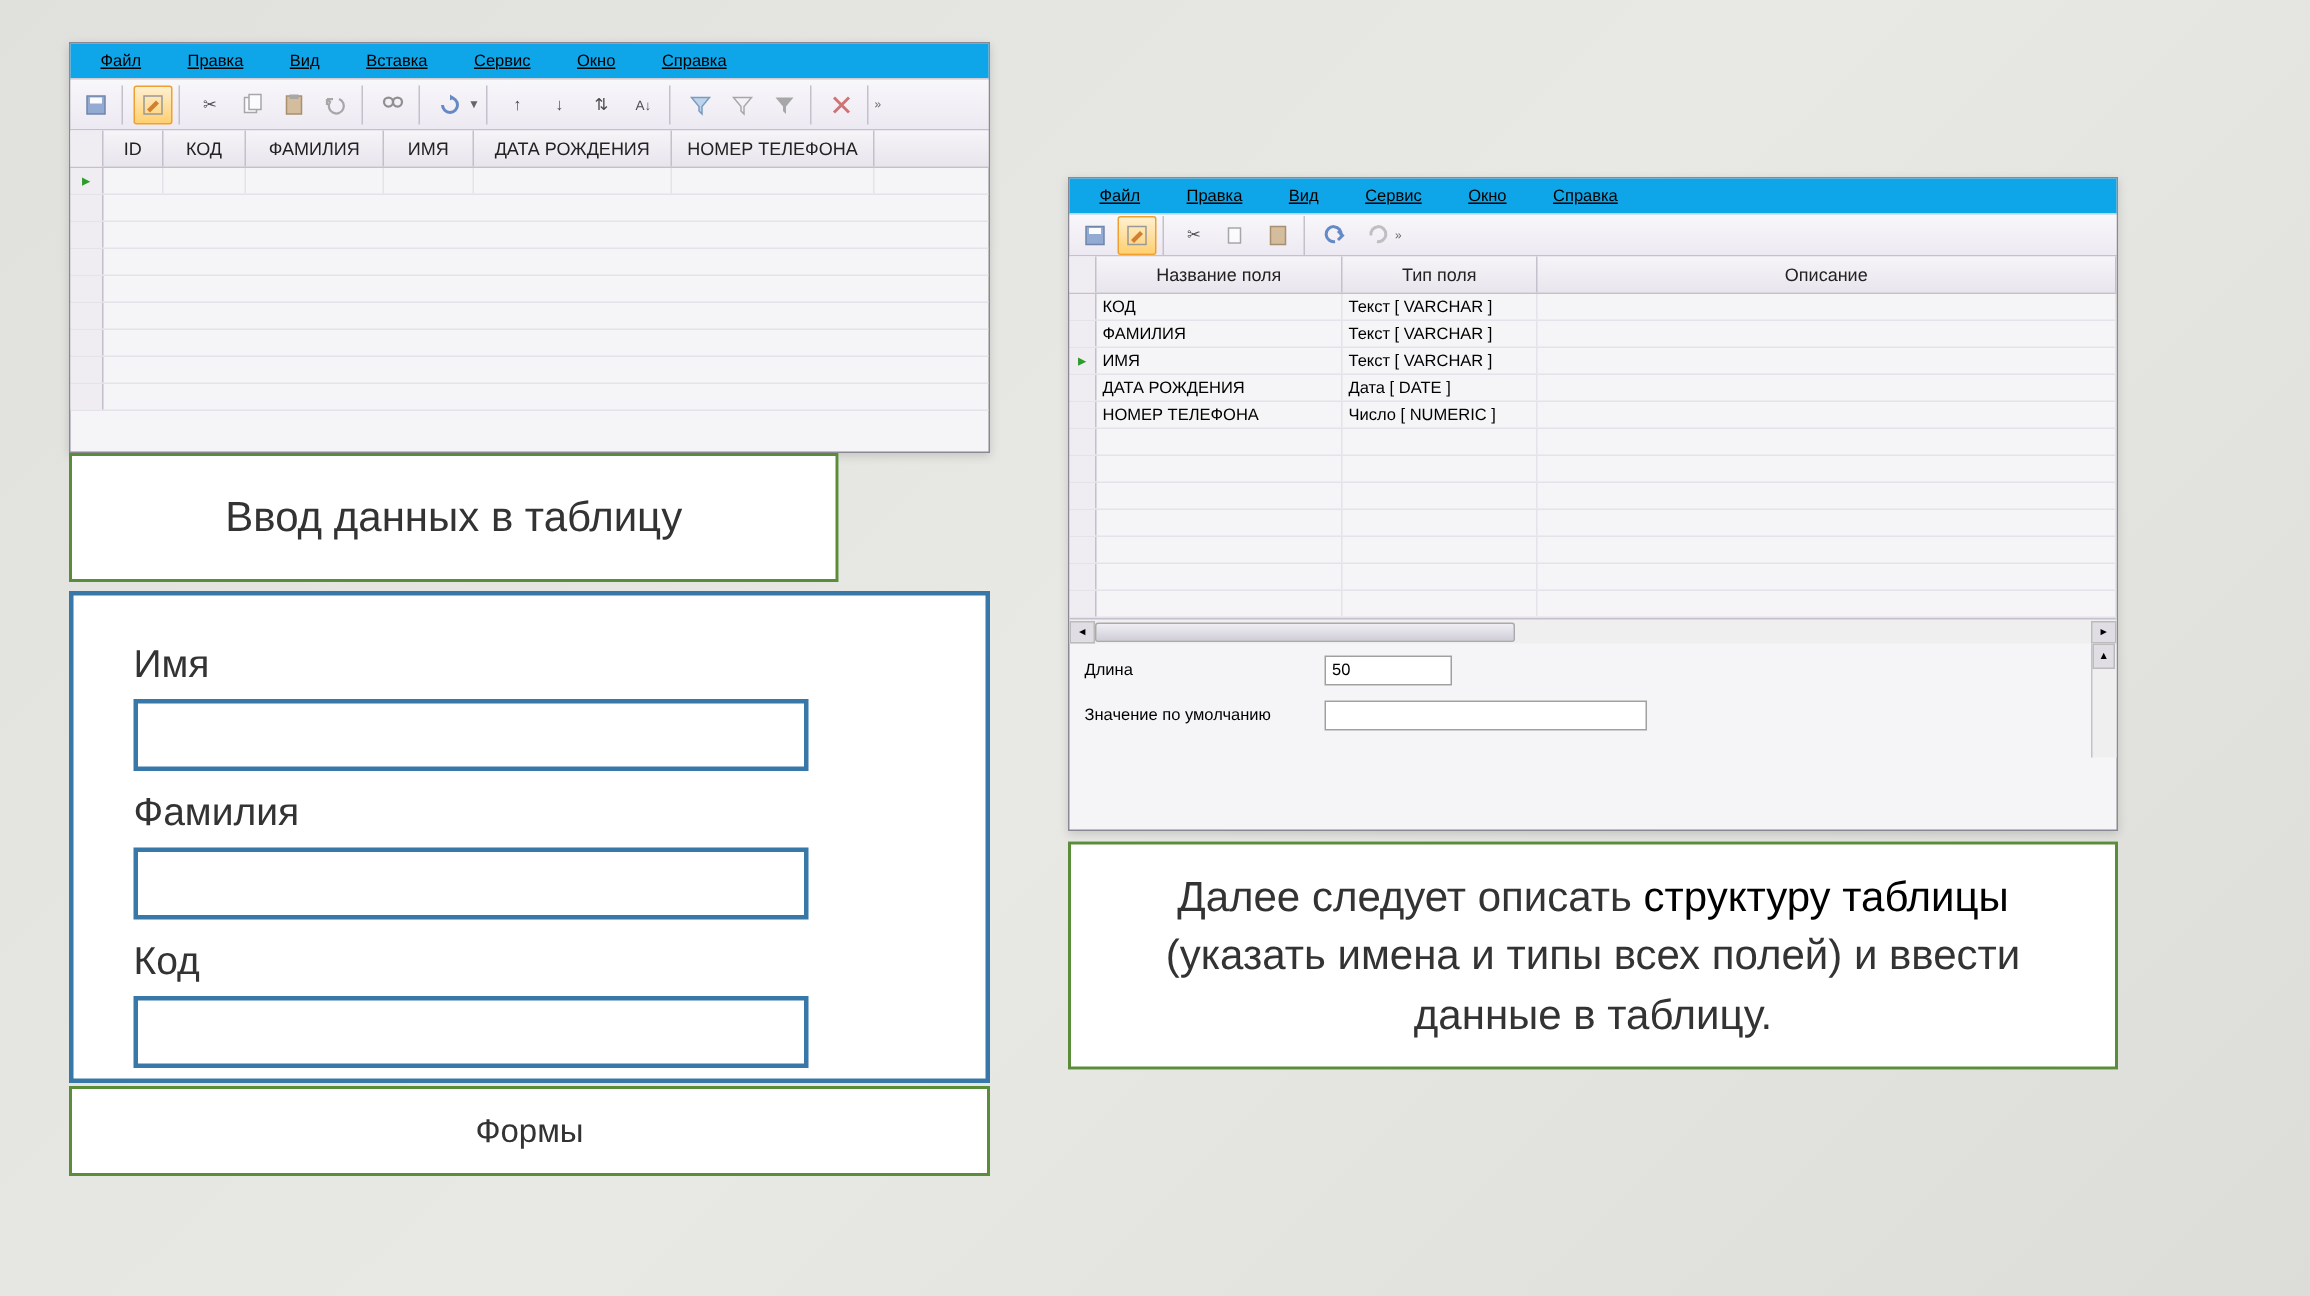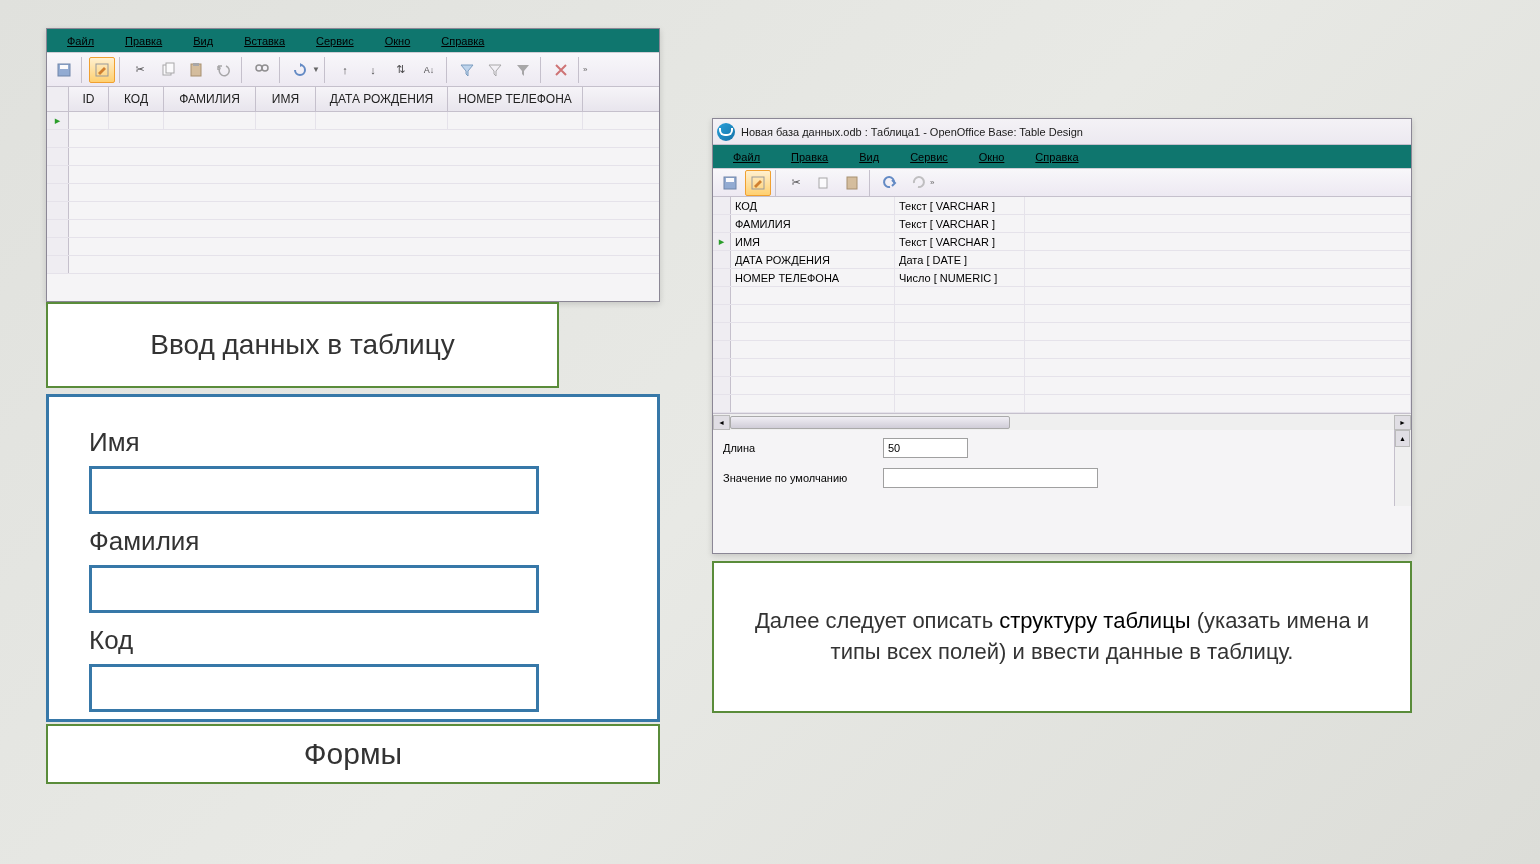--- a/index.html
+++ b/index.html
@@ -3,21 +3,21 @@
 <meta charset="utf-8">
 <style>
 *{margin:0;padding:0;box-sizing:border-box;}
 body{font-family:Tahoma,Arial,sans-serif;font-size:11px;background:#e8e9e5;width:1540px;height:864px;position:relative;}
 .slide{position:absolute;inset:0;background:linear-gradient(135deg,#e0e1dd 0%,#e8e9e5 50%,#dcddd8 100%);}
 .win{background:#f5f4f6;border:1px solid #8b8795;position:absolute;box-shadow:0 2px 6px rgba(0,0,0,.15);}
 .titlebar{background:linear-gradient(to bottom,#f4f2f6,#ece9f0);height:26px;display:flex;align-items:center;padding:0 4px;gap:6px;border-bottom:1px solid #c5c0cc;}
 .titlebar .logo{width:18px;height:18px;border-radius:50%;background:linear-gradient(135deg,#2aa0d9,#1572a8);display:flex;align-items:center;justify-content:center;}
 .titlebar .logo::after{content:"";width:10px;height:6px;border:2px solid #fff;border-top:0;border-radius:0 0 6px 6px;}
 .titlebar-text{color:#1a1a1a;}
-.menubar{height:24px;display:flex;align-items:center;padding:0 6px;gap:3px;border-bottom:1px solid #d0cdd5;background:#0f766e;}
+.menubar{height:24px;display:flex;align-items:center;padding:0 6px;gap:3px;border-bottom:1px solid #d0cdd5;background:#0ea5e9;}
 .menubar span{padding:3px 7px;cursor:default;}
 .mkey{text-decoration:underline;}
 .toolbar{height:34px;background:linear-gradient(to bottom,#f8f7fa,#ede9f2);border-bottom:1px solid #c5c0cc;display:flex;align-items:center;padding:0 4px;gap:2px;}
 .tb{width:26px;height:26px;display:flex;align-items:center;justify-content:center;opacity:.7;border:1px solid transparent;border-radius:2px;}
 .tb.hl{border-color:#f0a030;background:linear-gradient(to bottom,#fff0d0,#ffd070);opacity:1;}
 .sep{width:4px;height:26px;border-left:1px solid #c5c0cc;margin:0 2px;}
 .dvchev{font-size:8px;color:#666;margin-left:-3px;}
 .grid-hdr{display:flex;background:linear-gradient(to bottom,#f6f4f8,#e8e5ed);border-bottom:1px solid #c5c0cc;}
 .gh{padding:5px 4px;text-align:center;border-right:1px solid #c5c0cc;font-size:12px;color:#222;}
 .grid-row{display:flex;border-bottom:1px solid #e5e2ea;height:18px;}
@@ -190,28 +190,24 @@
 <div class="form-box" style="left:46px;top:394px;width:614px;height:328px;">
   <div class="f-lbl">Имя</div>
   <div class="f-inp"></div>
   <div class="f-lbl">Фамилия</div>
   <div class="f-inp"></div>
   <div class="f-lbl">Код</div>
   <div class="f-inp"></div>
 </div>
 
 <div class="ann" style="position:absolute;left:46px;top:724px;width:614px;height:60px;">
- <span style="font-size:30px;">Формы</span>
+ <span style="font-size:22px;">Формы</span>
 </div>
 
 <div class="win" style="left:712px;top:118px;width:700px;height:436px;">
- <div class="titlebar">
-  <span class="logo"></span>
-  <span class="titlebar-text">Новая база данных.odb : Таблица1 - OpenOffice Base: Table Design</span>
- </div>
  <div class="menubar">
   <span><span class="mkey">Файл</span></span>
   <span><span class="mkey">Правка</span></span>
   <span><span class="mkey">Вид</span></span>
   <span><span class="mkey">Сервис</span></span>
   <span><span class="mkey">Окно</span></span>
   <span><span class="mkey">Справка</span></span>
  </div>
  <div class="toolbar" style="height:28px;">
   <div class="tb">
@@ -247,20 +243,26 @@
         </div>
   <div class="tb">
           <svg class="ico" viewBox="0 0 16 16">
             <path d="M4 8 A5 5 0 1 1 8 12" fill="none" stroke="#aaa" stroke-width="2"></path>
           </svg>
         </div>
   <span class="dvchev">»</span>
  </div>
 
  <div style="position:relative;">
+ <div class="grid-hdr">
+  <div class="rowsel" style="width:18px;"></div>
+  <div class="gh" style="width:164px;">Название поля</div>
+  <div class="gh" style="width:130px;">Тип поля</div>
+  <div class="gh" style="flex:1;">Описание</div>
+ </div>
  <div class="grid-row">
           <div class="rowsel" style="width:18px;"></div>
           <div class="gc" style="width:164px;">КОД</div>
           <div class="gc" style="width:130px;">Текст [ VARCHAR ]</div>
           <div class="gc" style="flex:1;"></div>
         </div>
  <div class="grid-row">
           <div class="rowsel" style="width:18px;"></div>
           <div class="gc" style="width:164px;">ФАМИЛИЯ</div>
           <div class="gc" style="width:130px;">Текст [ VARCHAR ]</div>
@@ -343,18 +345,18 @@
    <label>Значение по умолчанию</label>
    <input style="width: 215px;" value="">
   </div>
   <div class="scrollbar-v">
     <div class="ar">▲</div>
   </div>
  </div>
 </div>
 
 <div class="ann" style="position:absolute;left:712px;top:561px;width:700px;height:152px;padding:0 30px;text-align:center;line-height:1.4;">
- <span style="font-size:22px;">
+ <span style="font-size:28px;">
    <span>Далее следует описать </span><span style="font-weight:400;color:#000">структуру таблицы</span><span> (указать имена и типы всех полей) и ввести данные в таблицу.</span>
  </span>
 </div>
 
 </div>
 
 </body></html>

